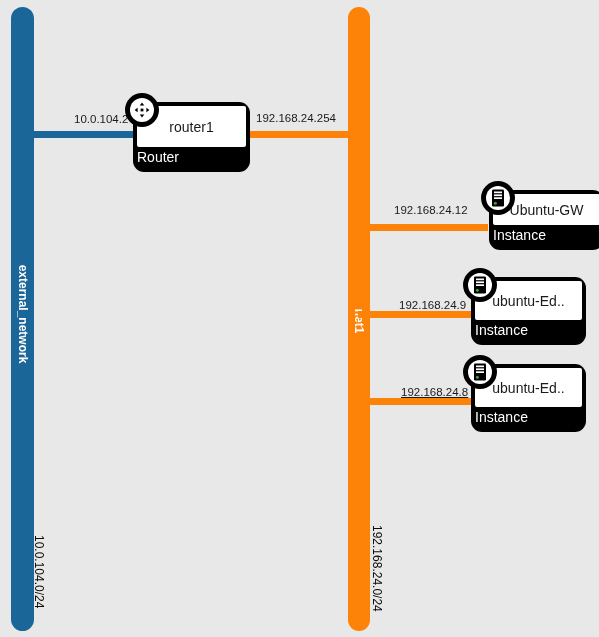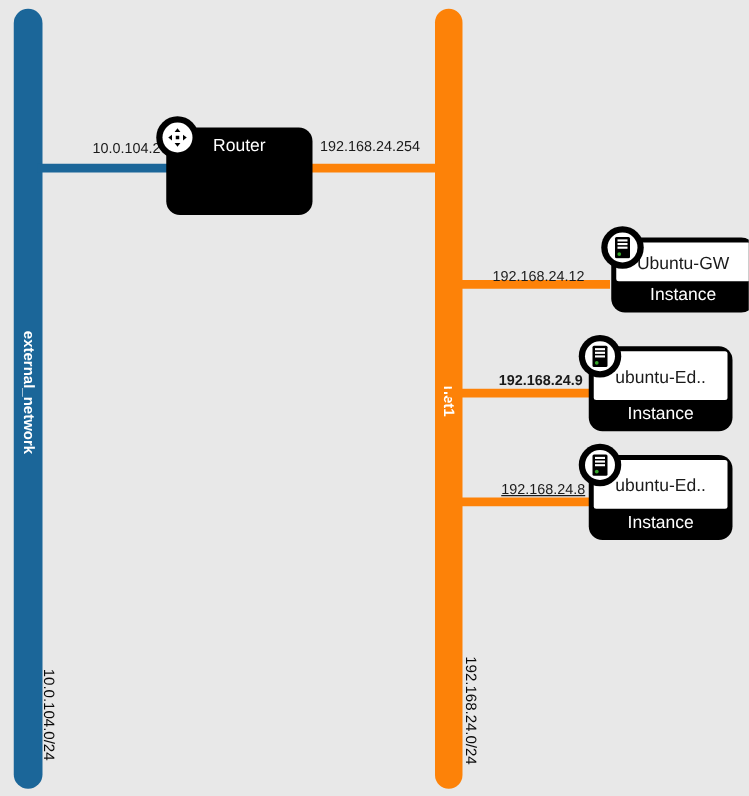--- a/index.html
+++ b/index.html
@@ -86,22 +86,22 @@
 
   
   .ip-label {
     position: absolute;
     color: #1a1a1a;
     font-size: 11.5px;
     white-space: nowrap;
   }
   #ip-router-external { left: 74px;  top: 113px; }
   #ip-router-net1     { left: 256px; top: 112px; }
-  #ip-inst-1          { left: 394px; top: 216px; }
-  #ip-inst-2          { left: 399px; top: 299px; font-weight: bold; }
+  #ip-inst-1          { left: 394px; top: 204px; }
+  #ip-inst-2          { left: 399px; top: 299px; }
   #ip-inst-3          { left: 401px; top: 386px; text-decoration: underline; }
 
   
   .node {
     position: absolute;
     background: #000000;
     border-radius: 11px;
     box-sizing: border-box;
     padding: 4px;
     display: flex;
@@ -113,21 +113,20 @@
     font-size: 14px;
     display: flex;
     align-items: center;
     justify-content: center;
     flex: 1 1 auto;
     border-radius: 2px;
   }
   .node .node-type {
     color: #ffffff;
     font-size: 14px;
-    text-align: center;
     padding: 2px 0 3px 0;
     flex: 0 0 auto;
   }
 
   #node-router {
     left: 133px;
     top: 102px;
     width: 117px;
     height: 70px;
   }
@@ -196,20 +195,21 @@
           <g fill="#000000">
             <path d="M9 1.6 L11.3 4.6 L6.7 4.6 Z"></path>
             <path d="M9 16.4 L6.7 13.4 L11.3 13.4 Z"></path>
             <path d="M1.6 9 L4.6 6.7 L4.6 11.3 Z"></path>
             <path d="M16.4 9 L13.4 11.3 L13.4 6.7 Z"></path>
             <rect x="7.6" y="7.6" width="2.8" height="2.8"></rect>
           </g>
         </svg>
       </span>
     </div>
+    <div class="node-title">router1</div>
     <div class="node-type">Router</div>
   </div>
 
   <div id="node-instance-1" class="node">
     <div class="node-badge">
       <span class="badge-inner">
         <svg width="14" height="18" viewBox="0 0 14 18" aria-hidden="true">
           <rect x="1" y="0.5" width="12" height="17" rx="1.2" fill="#000000"></rect>
           <rect x="3" y="2.5" width="8" height="1.7" fill="#ffffff"></rect>
           <rect x="3" y="5.4" width="8" height="1.7" fill="#ffffff"></rect>

